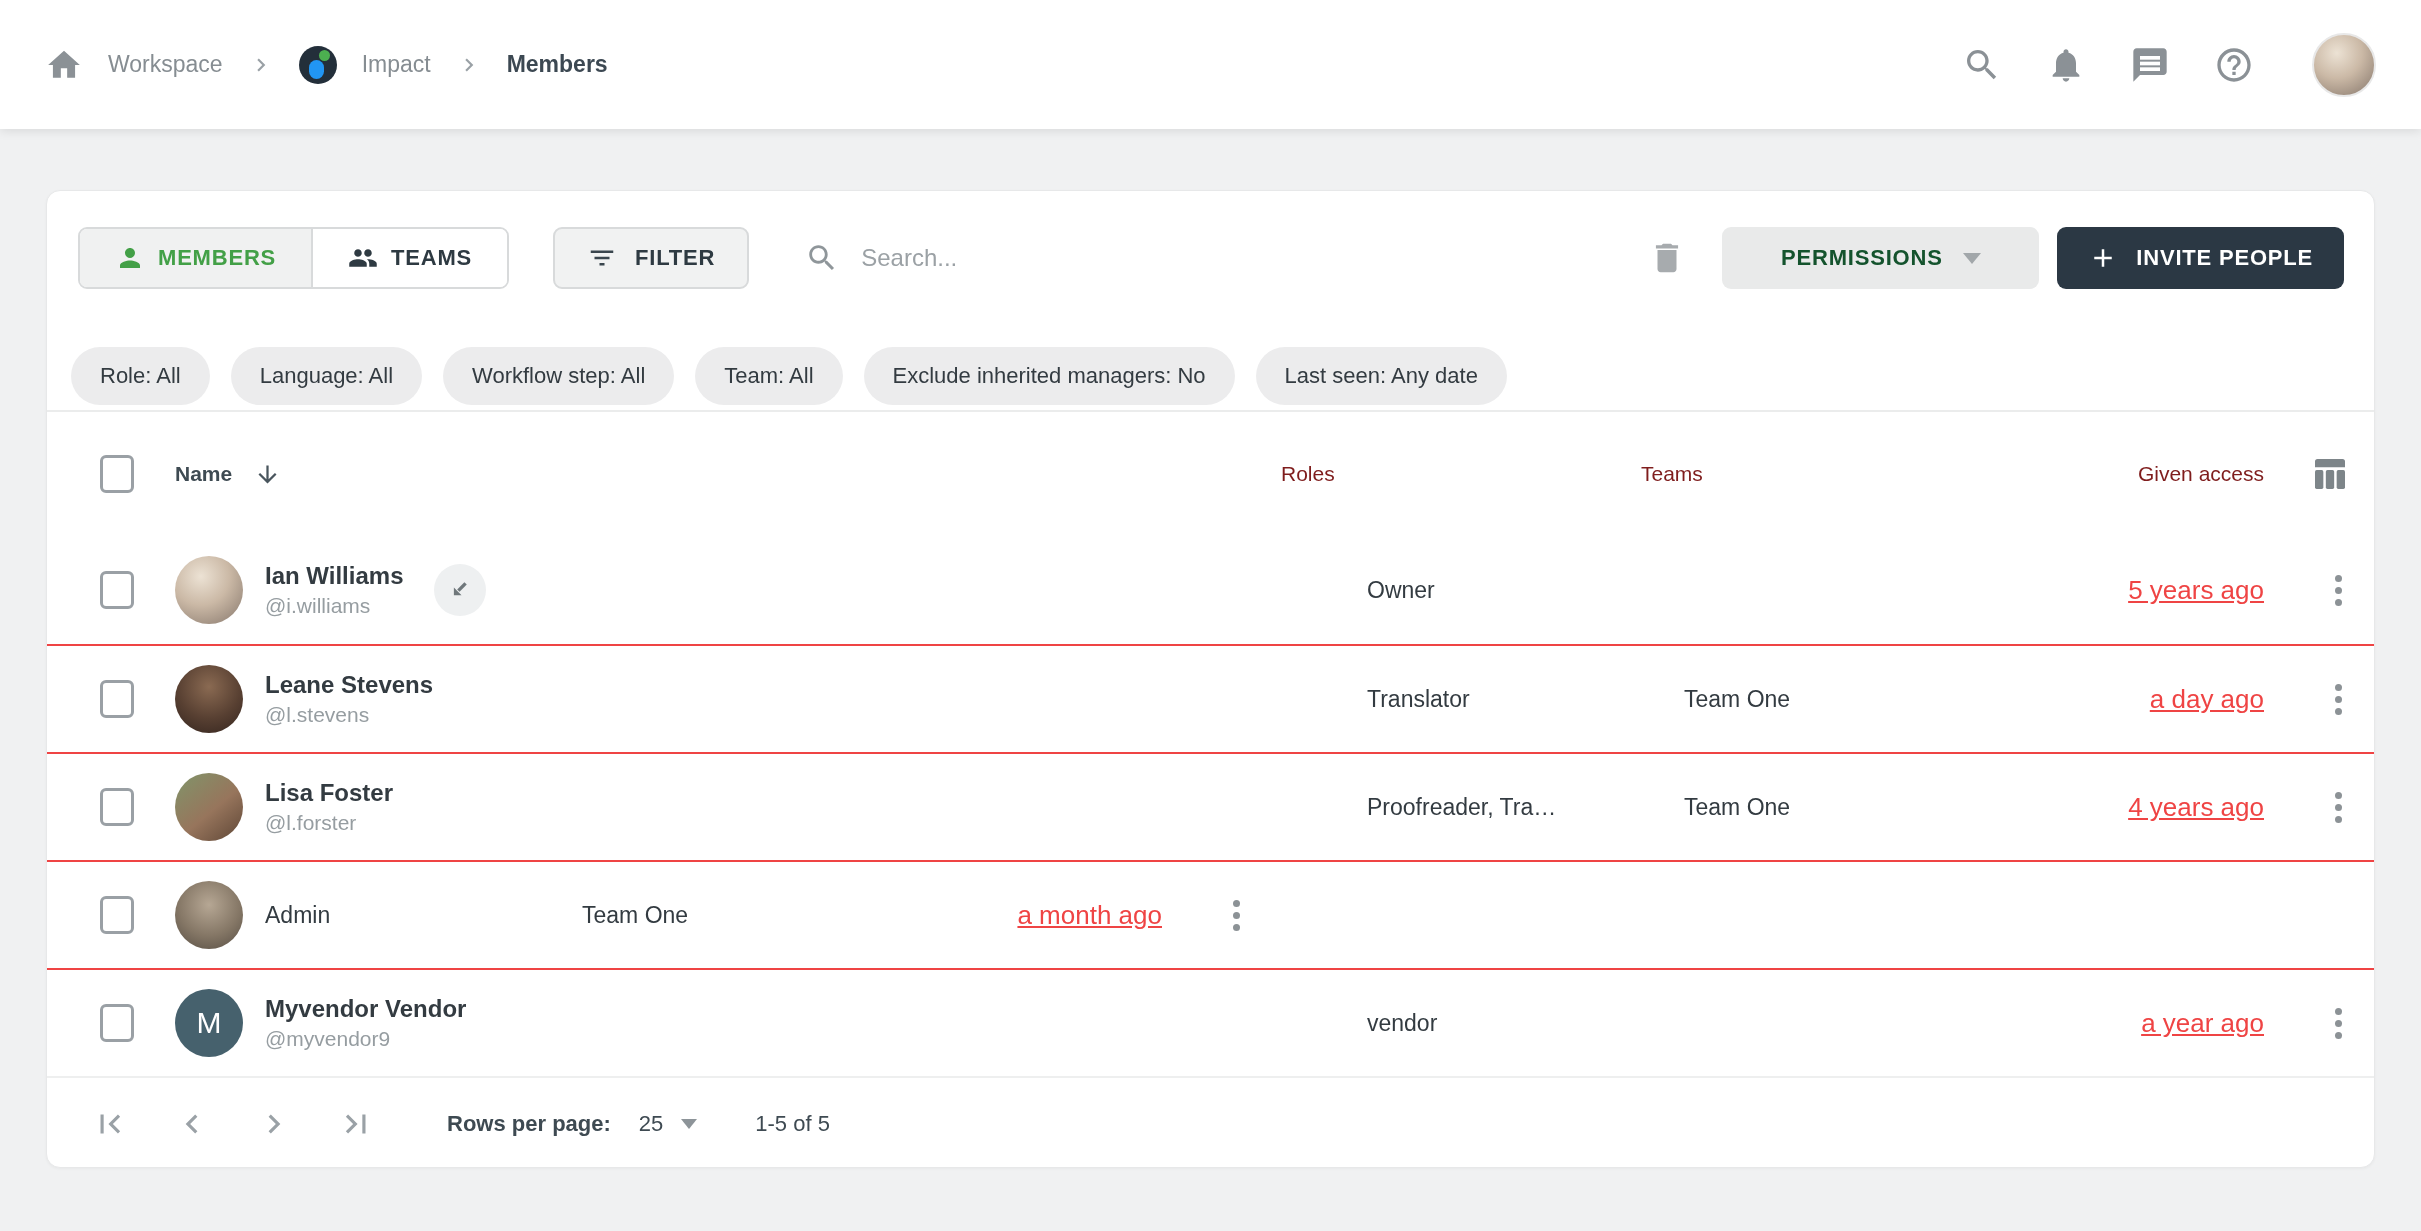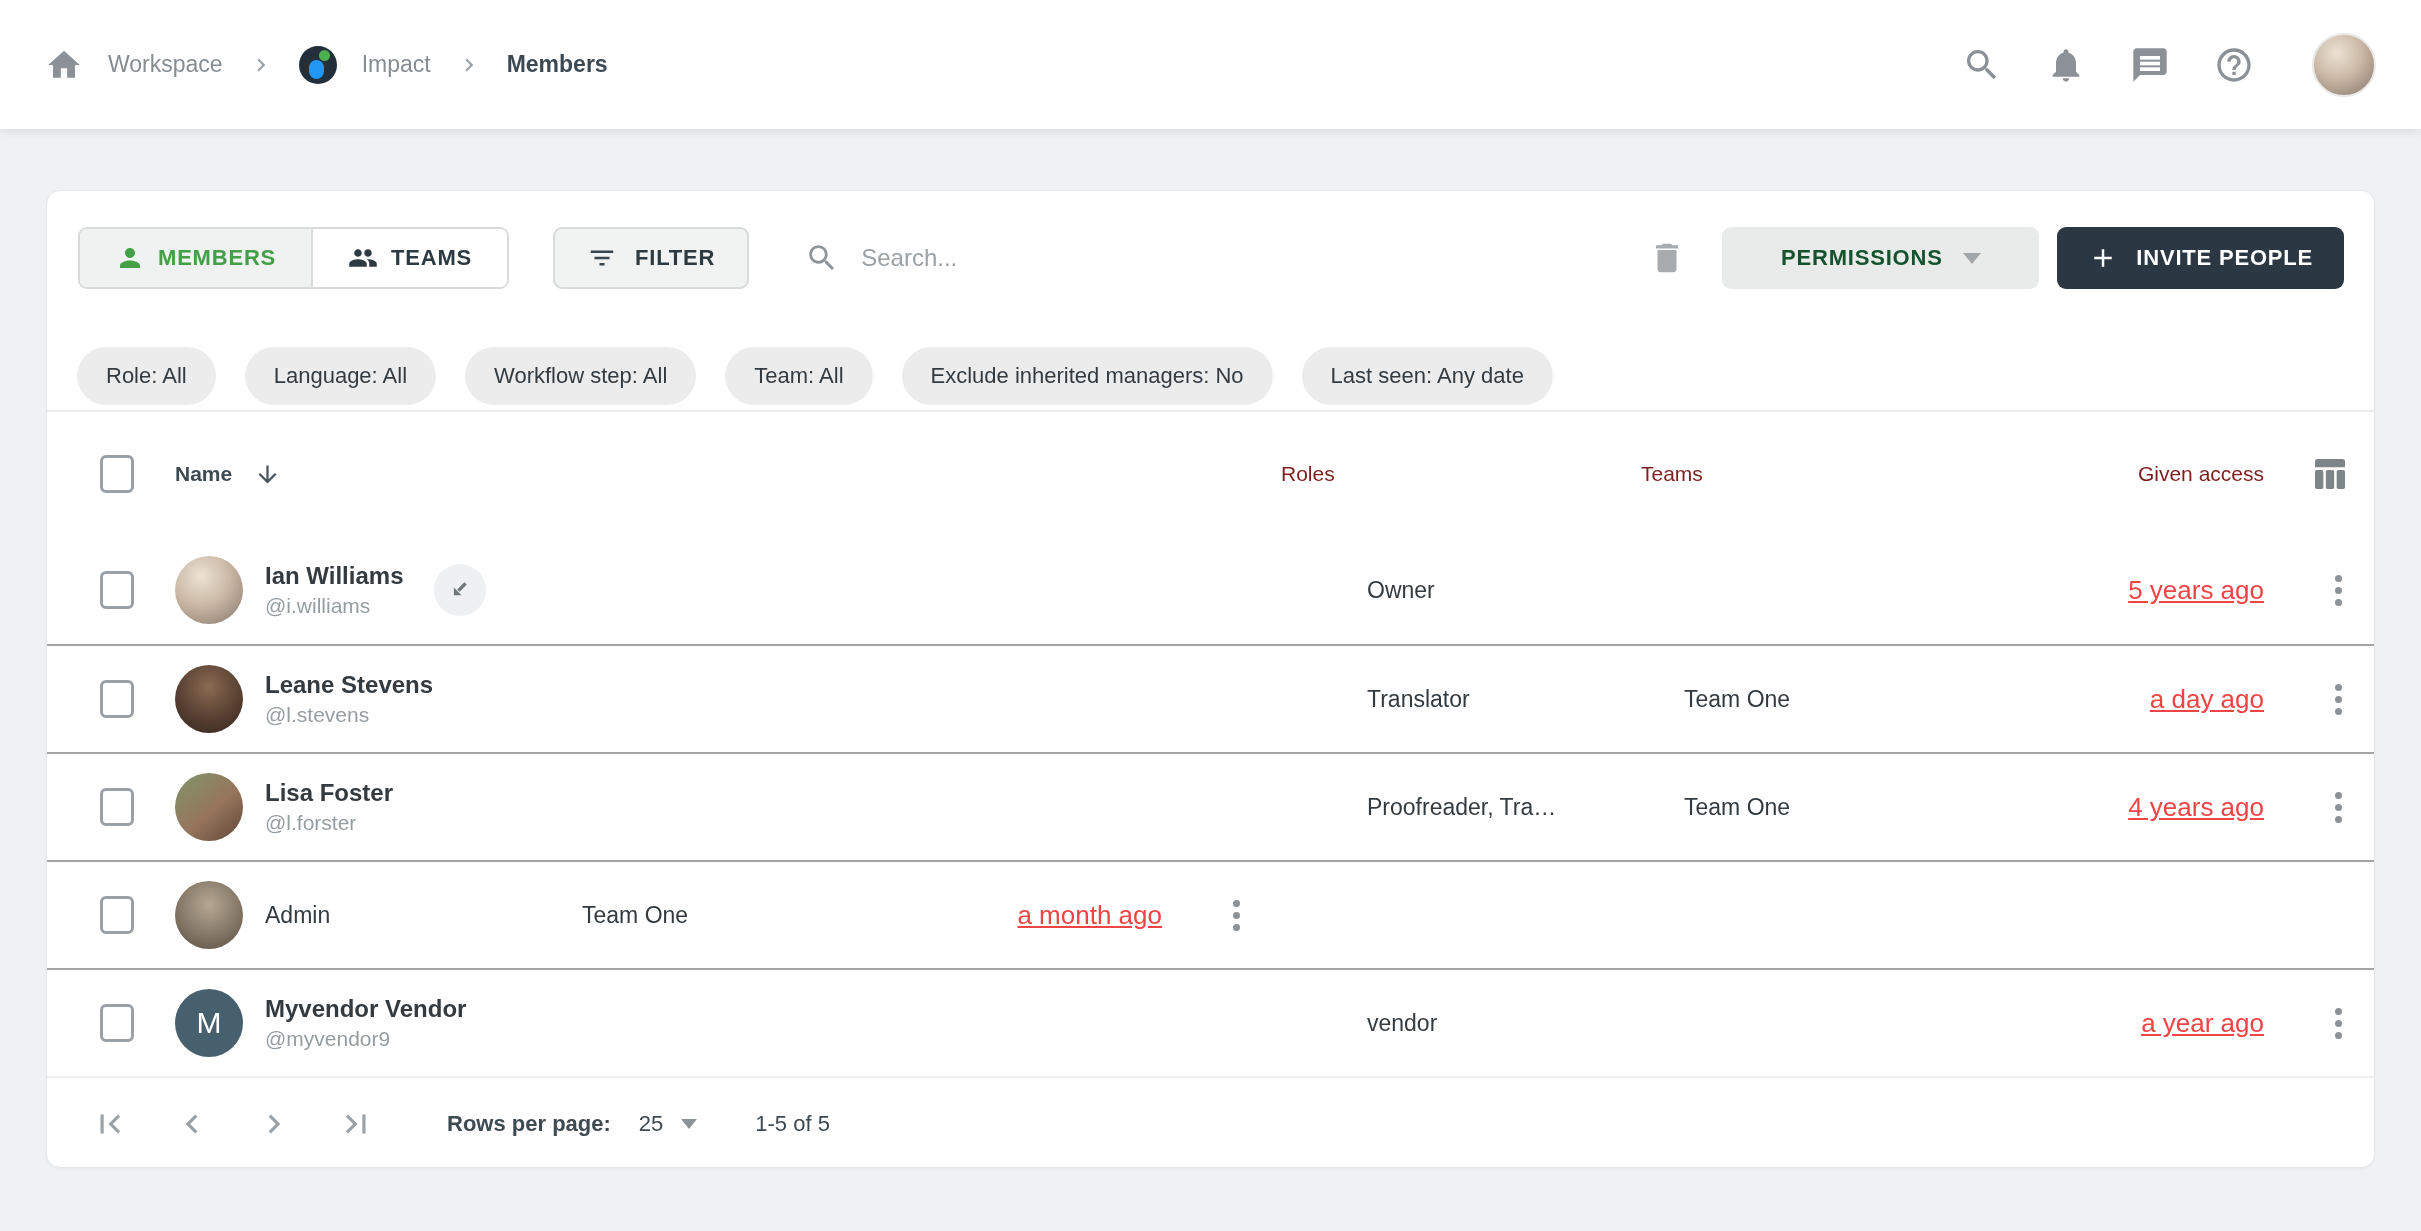--- a/index.html
+++ b/index.html
@@ -74,29 +74,29 @@
   }
   .btn-invite {
     display:flex; align-items:center; gap:18px; height:62px; padding:0 31px;
     background:#2b3844; border:none; border-radius:9px; cursor:pointer;
     font-family:inherit; font-size:22px; font-weight:bold; letter-spacing:.8px; color:#ffffff;
   }
   .btn-invite svg { width:30px; height:30px; }
   .caret { width:0; height:0; border-left:9px solid transparent; border-right:9px solid transparent; border-top:11px solid #a2a7aa; }
 
   
-  .chips { display:flex; gap:29px; padding:58px 30px 5px 30px; }
+  .chips { display:flex; gap:21px; padding:58px 30px 5px 24px; }
   .chip {
     height:58px; display:flex; align-items:center; padding:0 29px; background:#ececed;
     border:none; border-radius:29px; font-family:inherit; font-size:22px; color:#333b41; cursor:pointer; white-space:nowrap;
   }
 
   
   .thead { display:flex; align-items:center; height:126px; border-top:2px solid #ebecec; padding:0 24px 0 53px; }
-  .trow  { display:flex; align-items:center; height:108px; border-top:2px solid #a3a3a3; padding:0 24px 0 53px; }
+  .trow  { display:flex; align-items:center; height:108px; border-top:2px solid #ef4444; padding:0 24px 0 53px; }
   .trow:first-of-type { border-top:none; }
   .cell-check { width:75px; flex:none; }
   .checkbox {
     width:34px; height:38px; border:3px solid #9aa0a5; border-radius:6px; background:#fff; cursor:pointer; padding:0;
   }
   .h-name { flex:1; display:flex; align-items:center; gap:22px; }
   .h-name .h-label { font-size:21px; font-weight:bold; color:#3e4a52; }
   .sort-arrow { width:27px; height:27px; cursor:pointer; }
   .h-col { font-size:21px; color:#7f1d1d;margin-left:43px; }
   .w-roles { width:317px; flex:none; }

